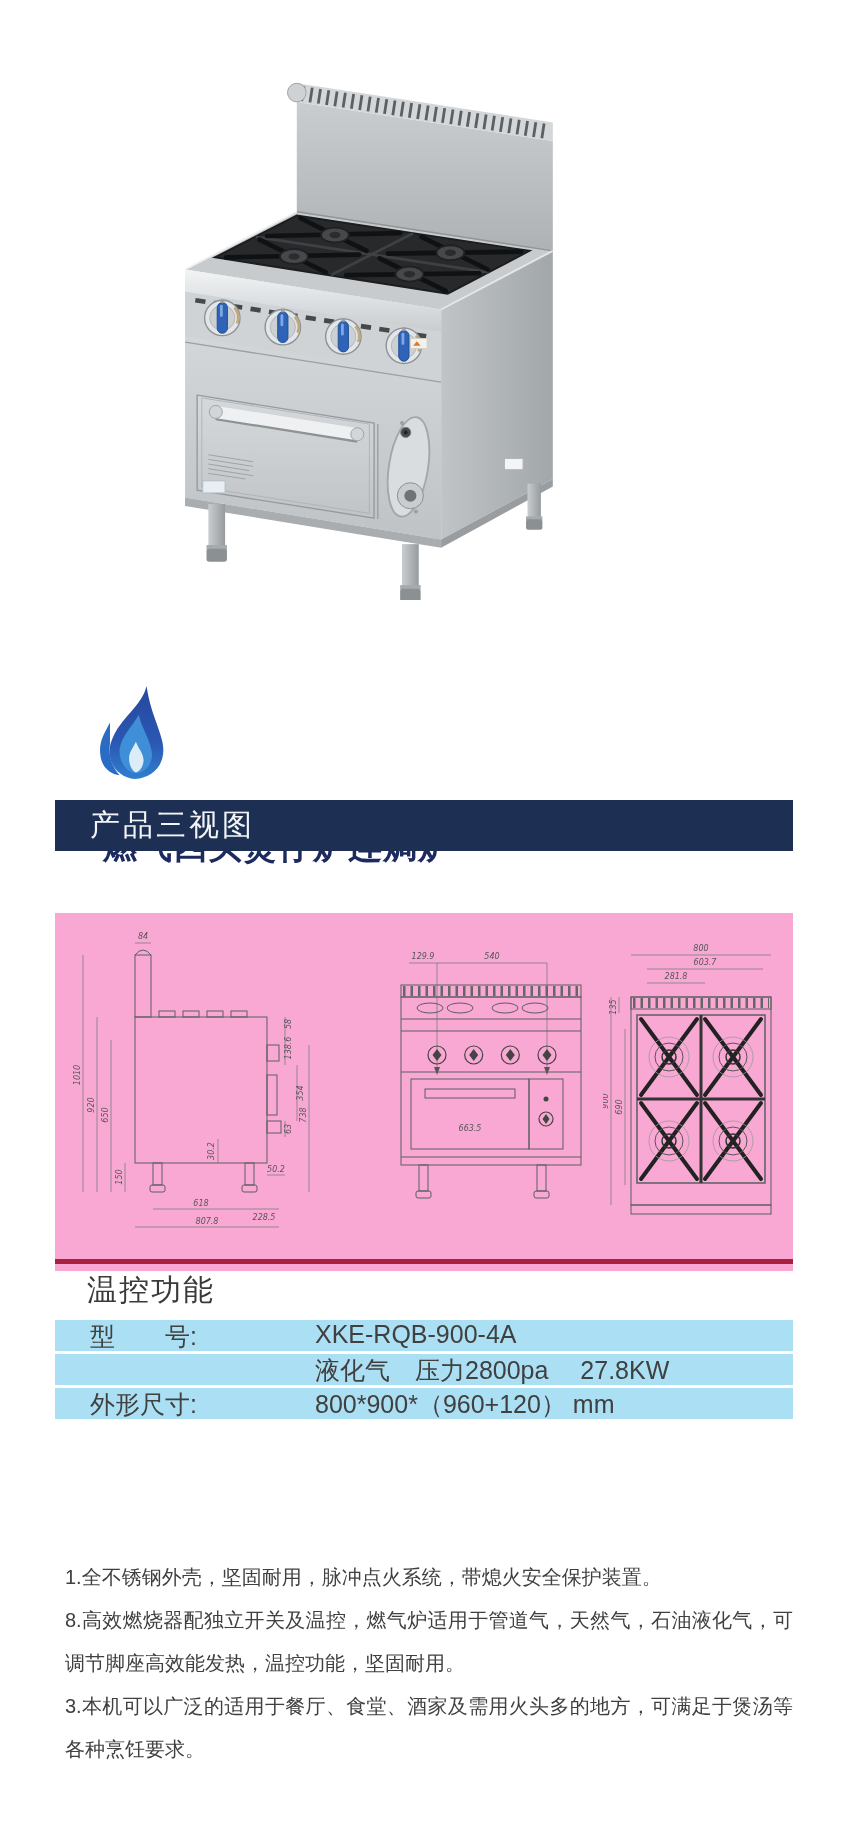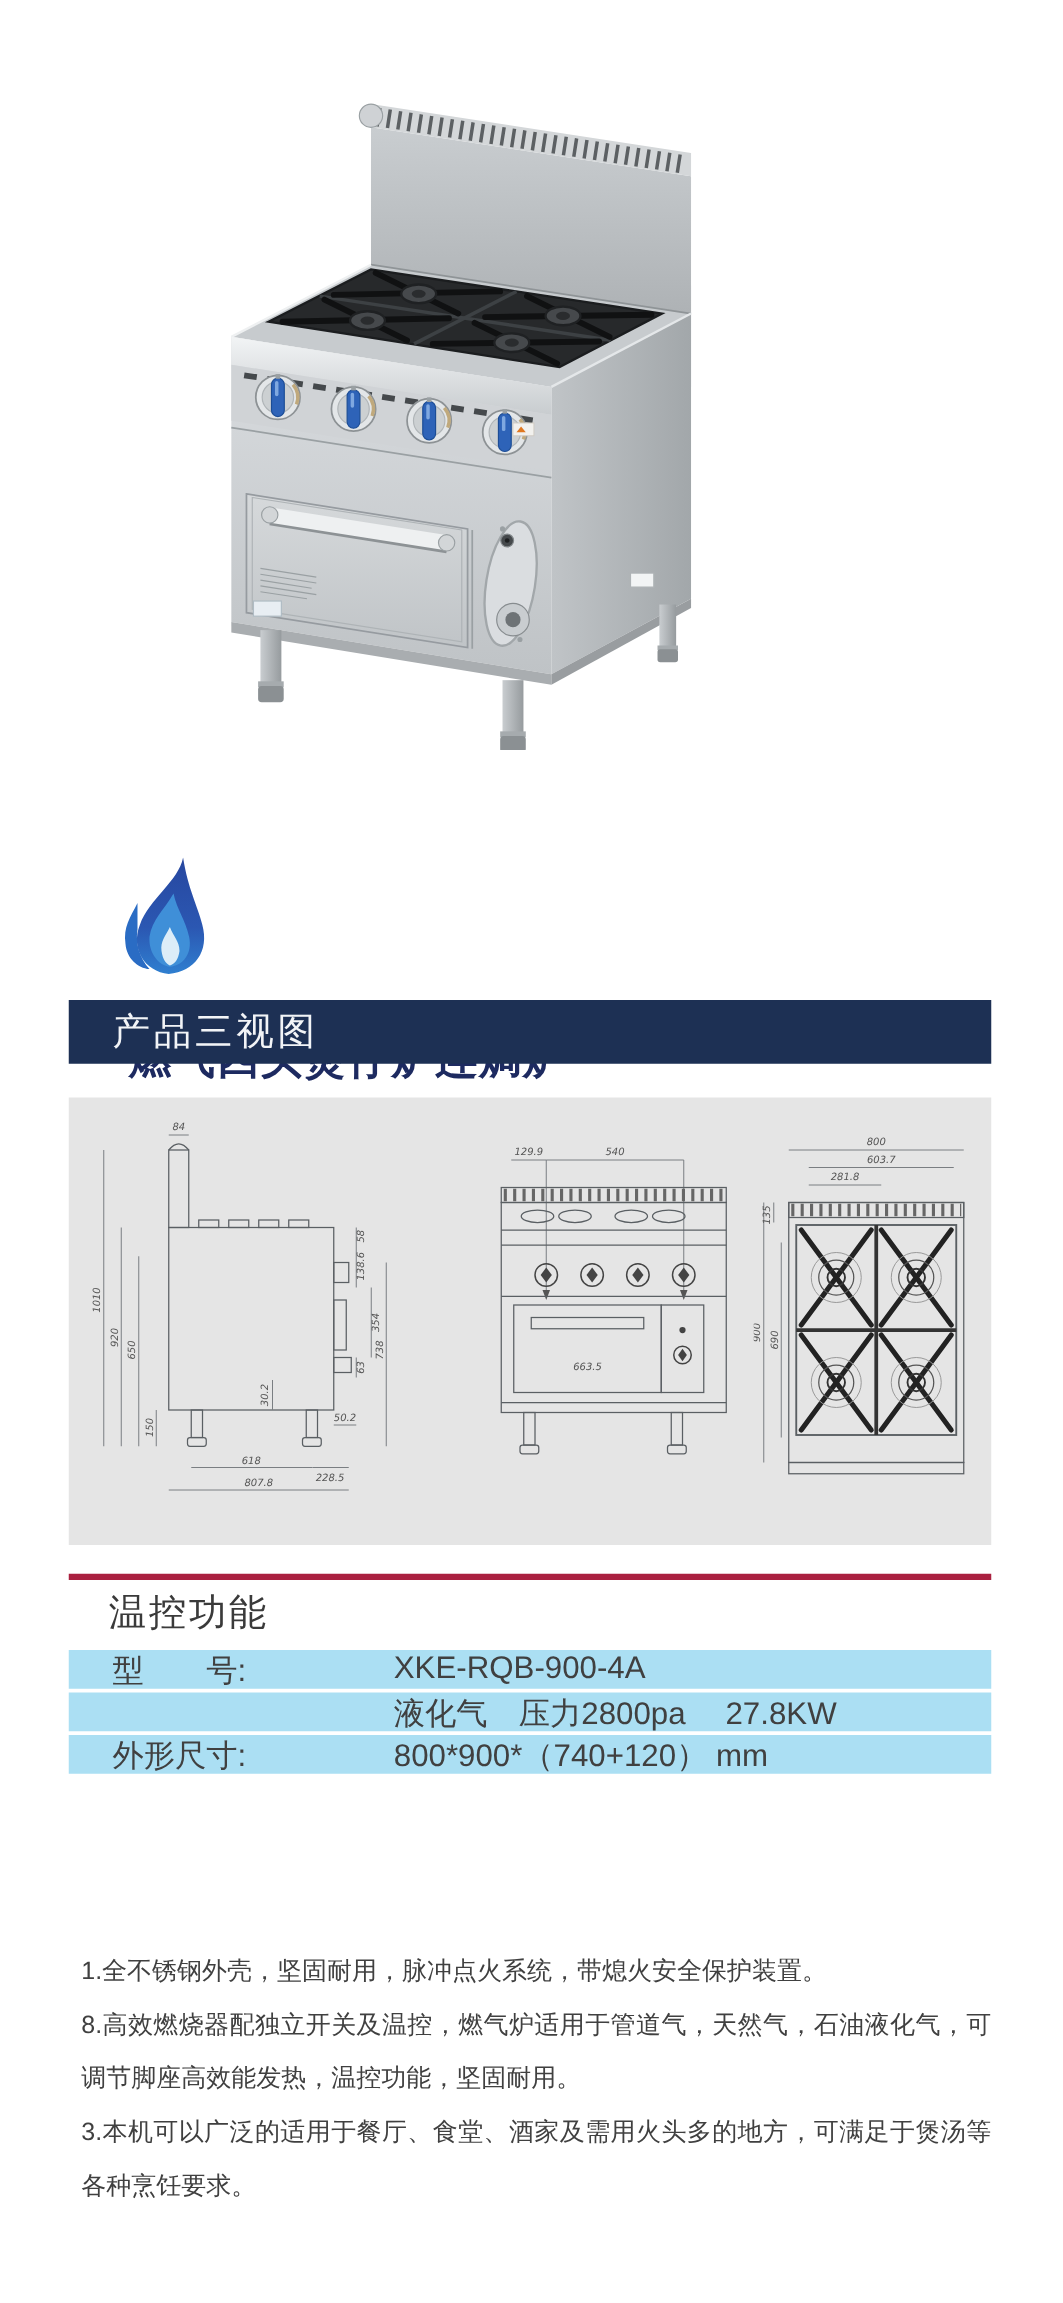--- a/index.html
+++ b/index.html
@@ -24,21 +24,21 @@
   
   .views-header {
     left:55px; top:800px; width:738px; height:51px;
     background:#1d3054; display:flex; align-items:center;
   }
   .views-header span {
     color:#f2f4f7; font-size:30px; letter-spacing:3px; padding-left:35px;
     font-weight:400;
   }
   .views-panel {
-    left:55px; top:878px; width:738px; height:358px; background:#e5e5e5;
+    left:55px; top:913px; width:738px; height:358px; background:#f9a8d4;
   }
   .views-panel svg { position:absolute; }
   .svg-side  { left:8px;  top:12px; }
   .svg-front { left:330px; top:14px; }
   .svg-top   { left:548px; top:20px; }
 
   
   .red-divider { left:55px; top:1259px; width:738px; height:5px; background:#aa2040; }
   .specs-heading {
     left:87px; top:1270px; font-size:30px; color:#3a3a3a; letter-spacing:2px;
@@ -388,21 +388,21 @@
     <div class="spec-row">
       <span class="lbl">型　　号:</span>
       <span class="val">XKE-RQB-900-4A</span>
     </div>
     <div class="spec-row">
       <span class="lbl"></span>
       <span class="val">液化气　压力2800pa　 27.8KW</span>
     </div>
     <div class="spec-row">
       <span class="lbl">外形尺寸:</span>
-      <span class="val">800*900*（740+120） mm</span>
+      <span class="val">800*900*（960+120） mm</span>
     </div>
   </div>
 
   <div class="abs features">
     <p>1.全不锈钢外壳，坚固耐用，脉冲点火系统，带熄火安全保护装置。</p>
     <p>8.高效燃烧器配独立开关及温控，燃气炉适用于管道气，天然气，石油液化气，可调节脚座高效能发热，温控功能，坚固耐用。</p>
     <p>3.本机可以广泛的适用于餐厅、食堂、酒家及需用火头多的地方，可满足于煲汤等各种烹饪要求。</p>
   </div>
 
 </div>

